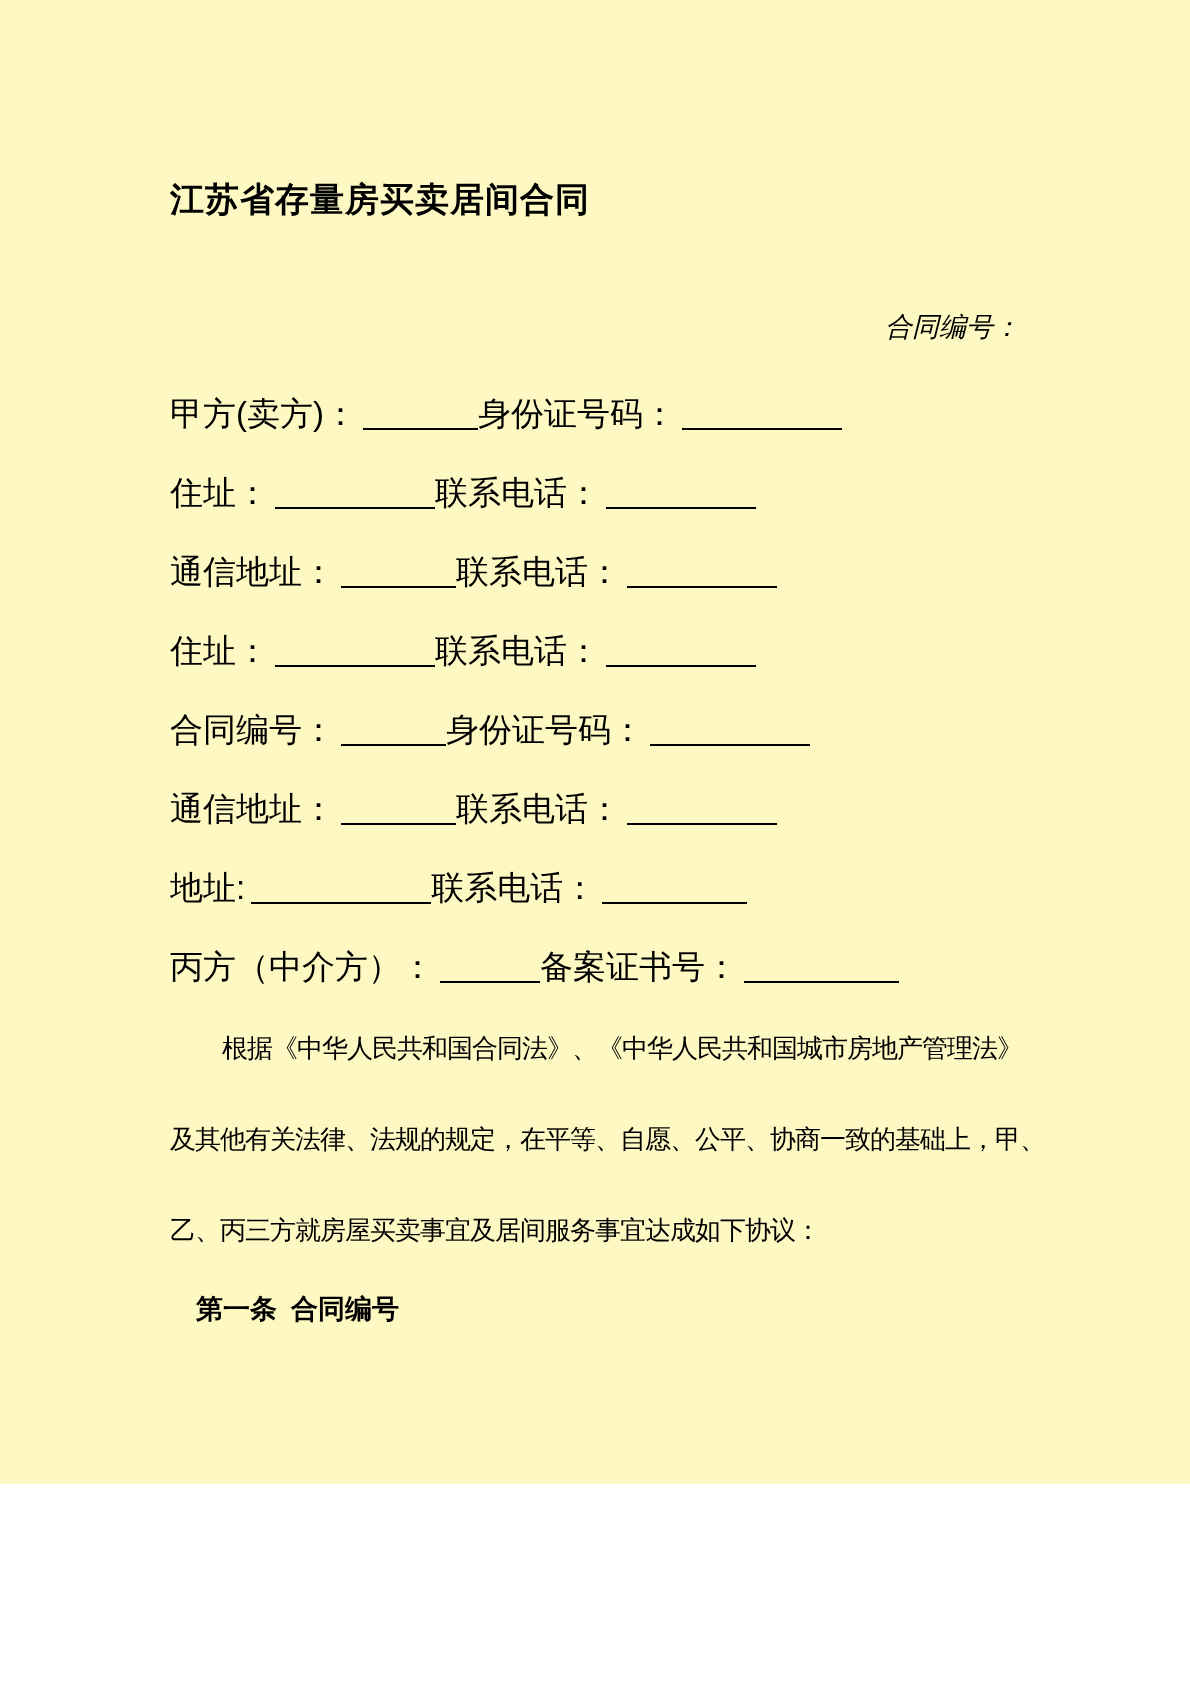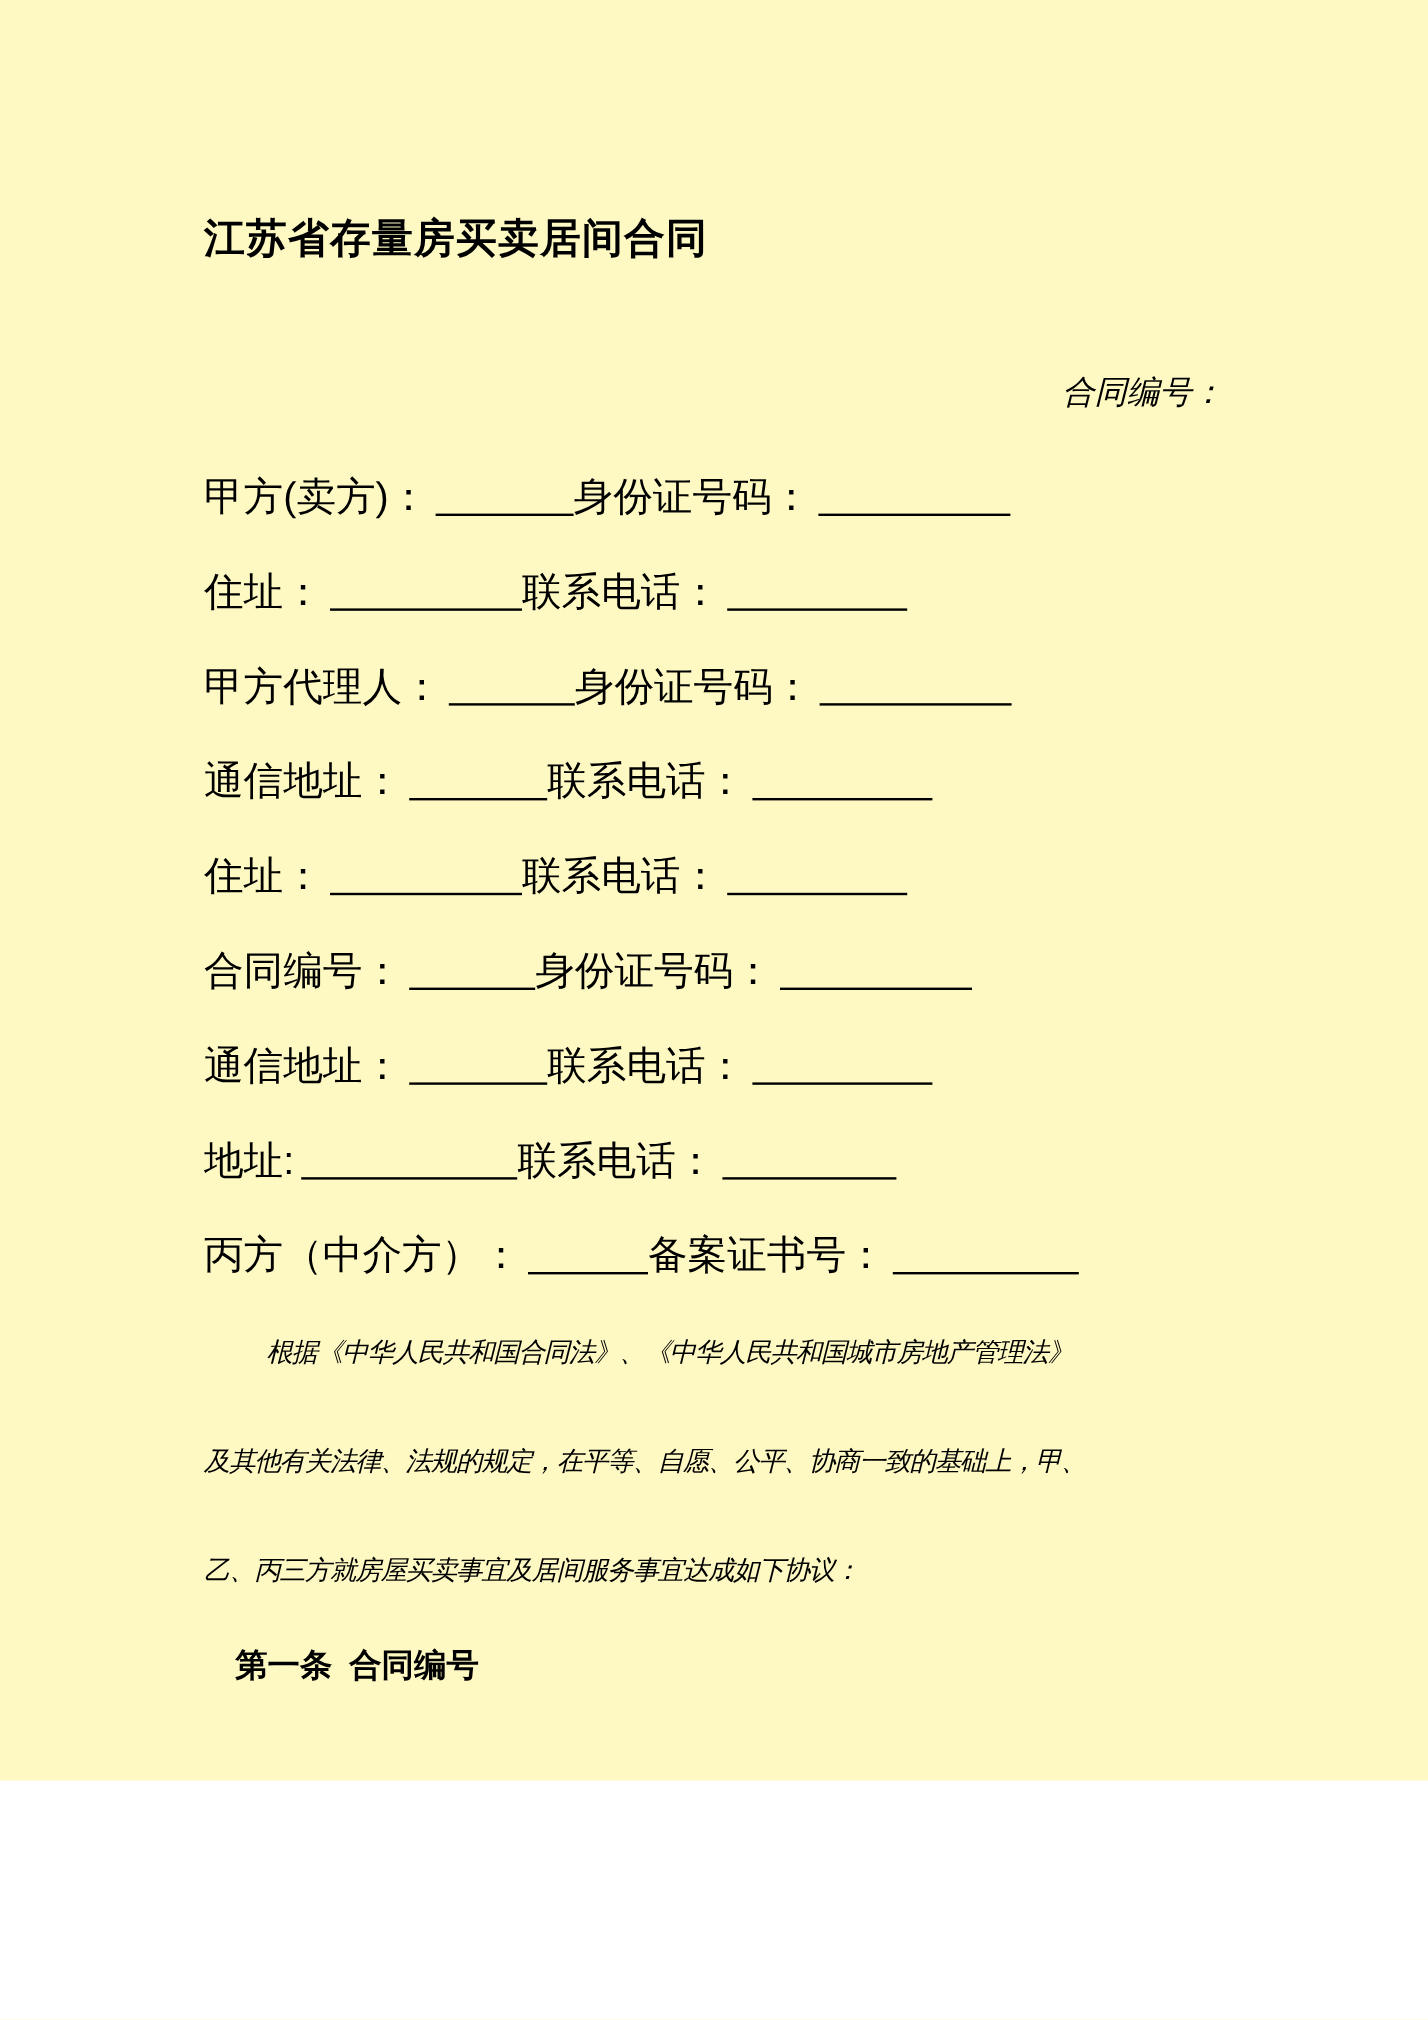--- a/index.html
+++ b/index.html
@@ -41,25 +41,24 @@
   .blank {
     display:inline-block;
     height:30px;
     border-bottom:2px solid #000;
     vertical-align:bottom;
     margin-left:6px;
   }
 
   .para-line {
     margin-top:57px;
-    font-size:22px;
+    font-size:26px;
     line-height:34px;
     letter-spacing:-1px;
     white-space:nowrap;
-    font-style:italic;
   }
   .para-line.first { margin-top:48px; text-indent:52px; }
 
   .section-heading {
     margin-top:45px;
     padding-left:26px;
     font-size:27px;
     font-weight:bold;
     line-height:34px;
   }
@@ -87,23 +86,20 @@
     </div>
 
     <div class="form-row first">
       <span>甲方(卖方)：</span><span class="blank" style="width:115px"></span><span>身份证号码：</span><span class="blank" style="width:160px"></span>
     </div>
 
     <div class="form-row">
       <span>住址：</span><span class="blank" style="width:160px"></span><span>联系电话：</span><span class="blank" style="width:150px"></span>
     </div>
 
-    <div class="form-row">
-      <span>甲方代理人：</span><span class="blank" style="width:105px"></span><span>身份证号码：</span><span class="blank" style="width:160px"></span>
-    </div>
 
     <div class="form-row">
       <span>通信地址：</span><span class="blank" style="width:115px"></span><span>联系电话：</span><span class="blank" style="width:150px"></span>
     </div>
 
 
     <div class="form-row">
       <span>住址：</span><span class="blank" style="width:160px"></span><span>联系电话：</span><span class="blank" style="width:150px"></span>
     </div>
 

